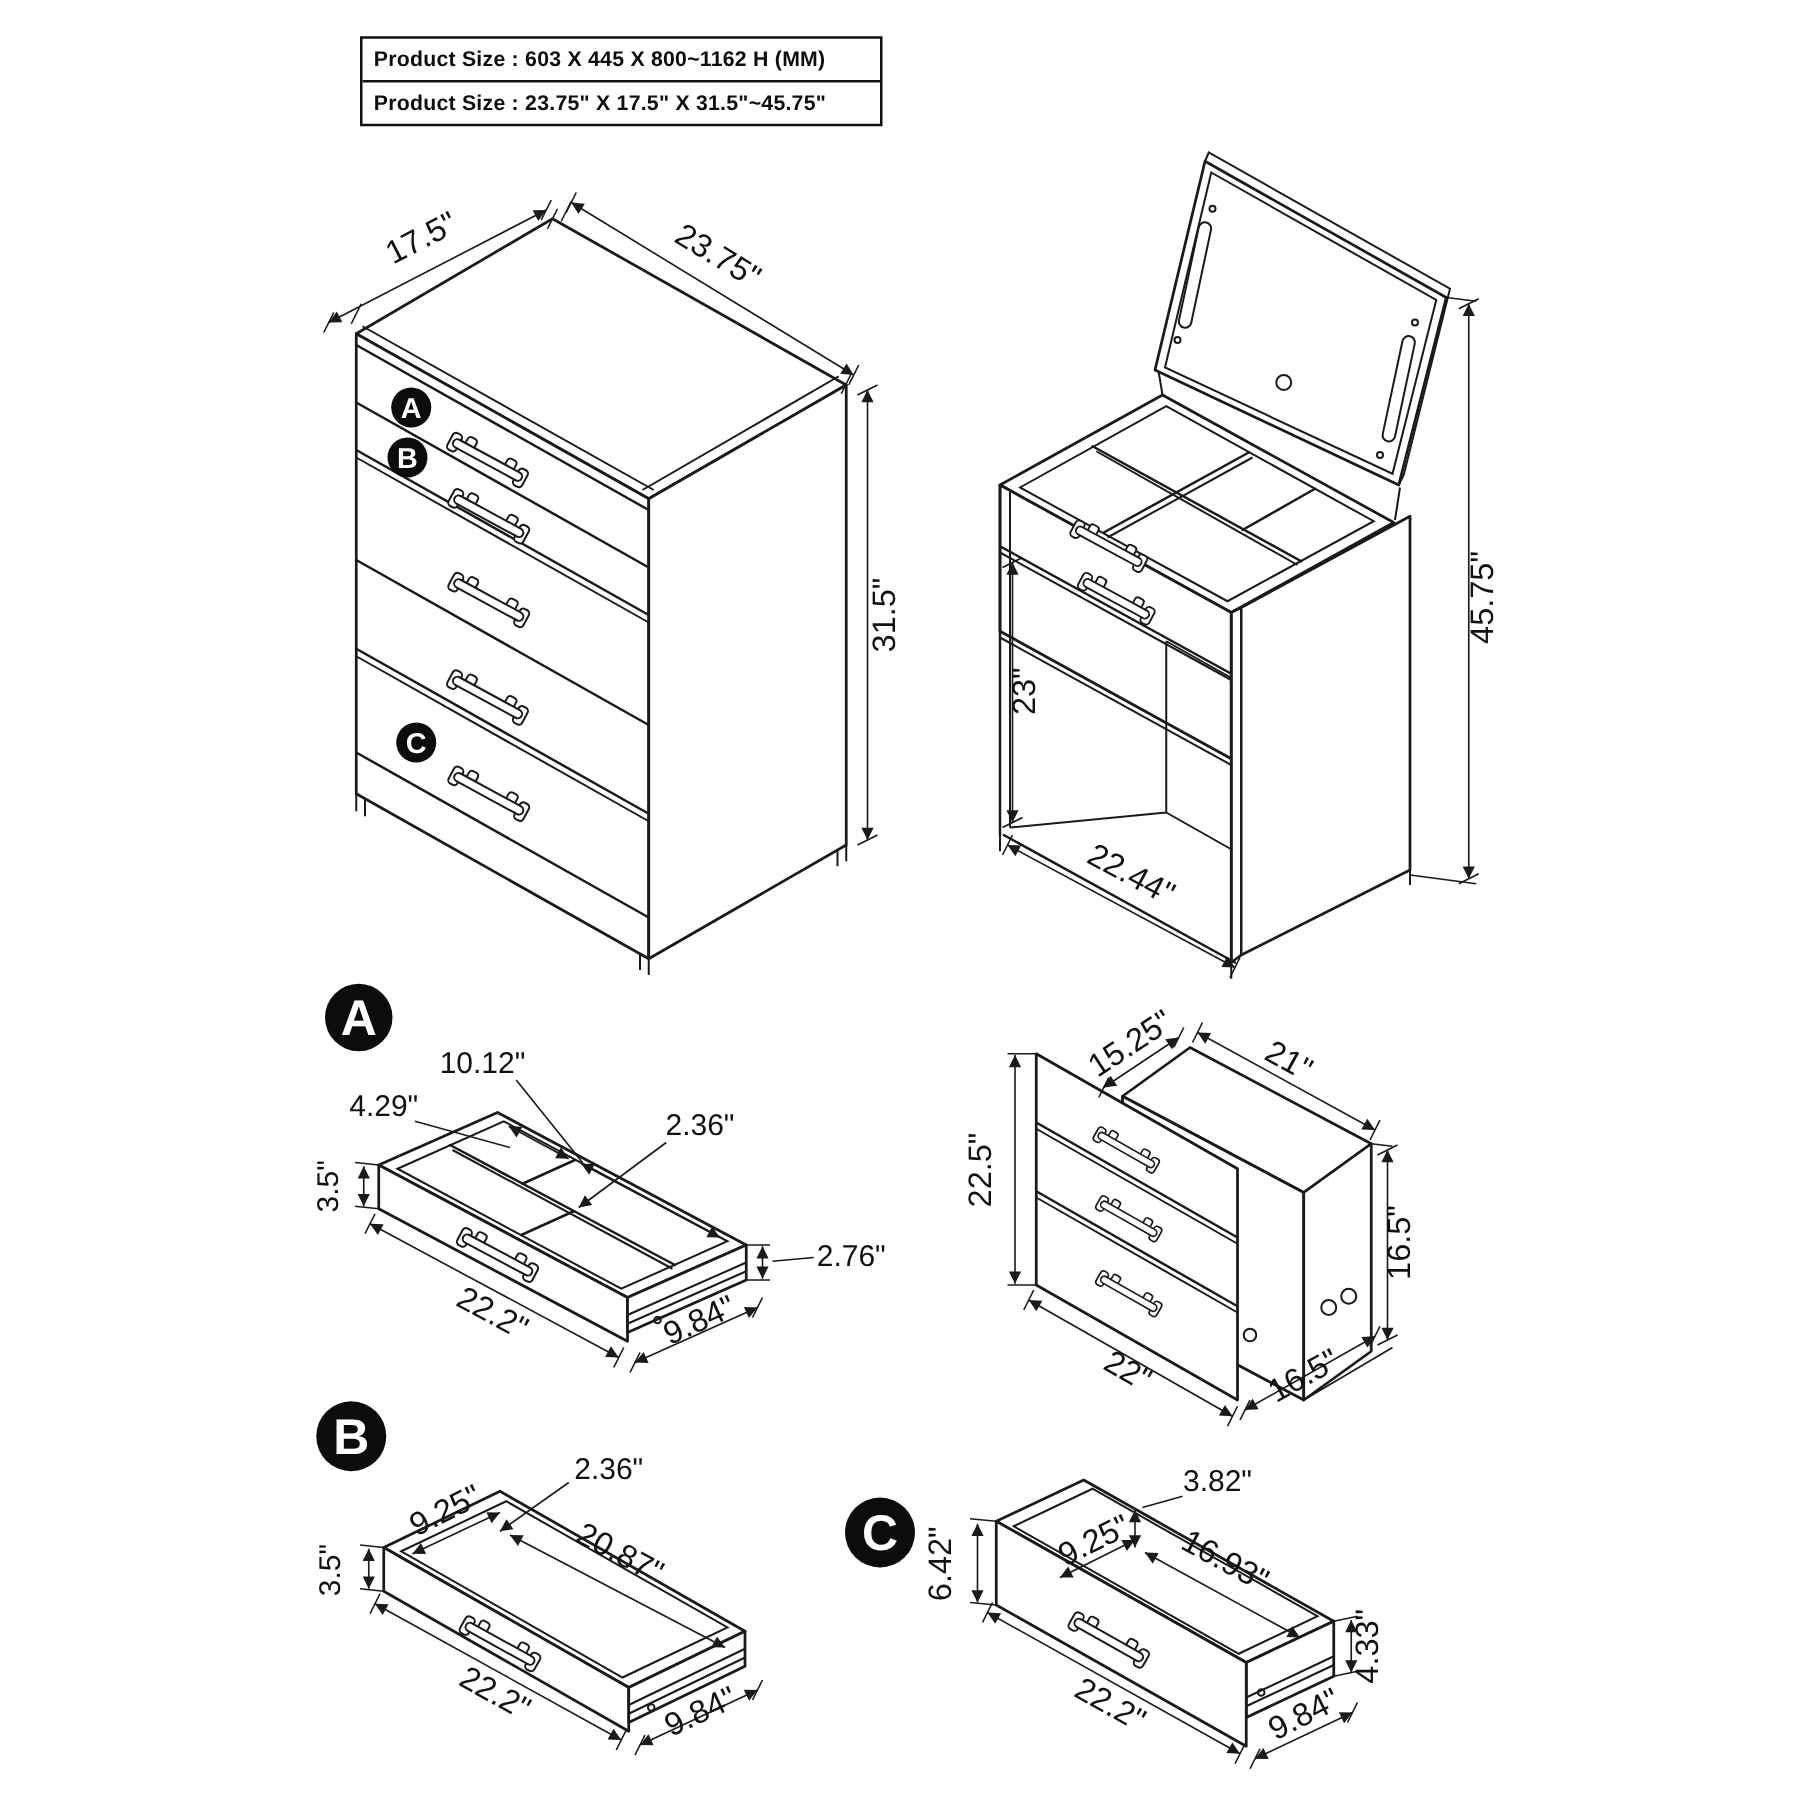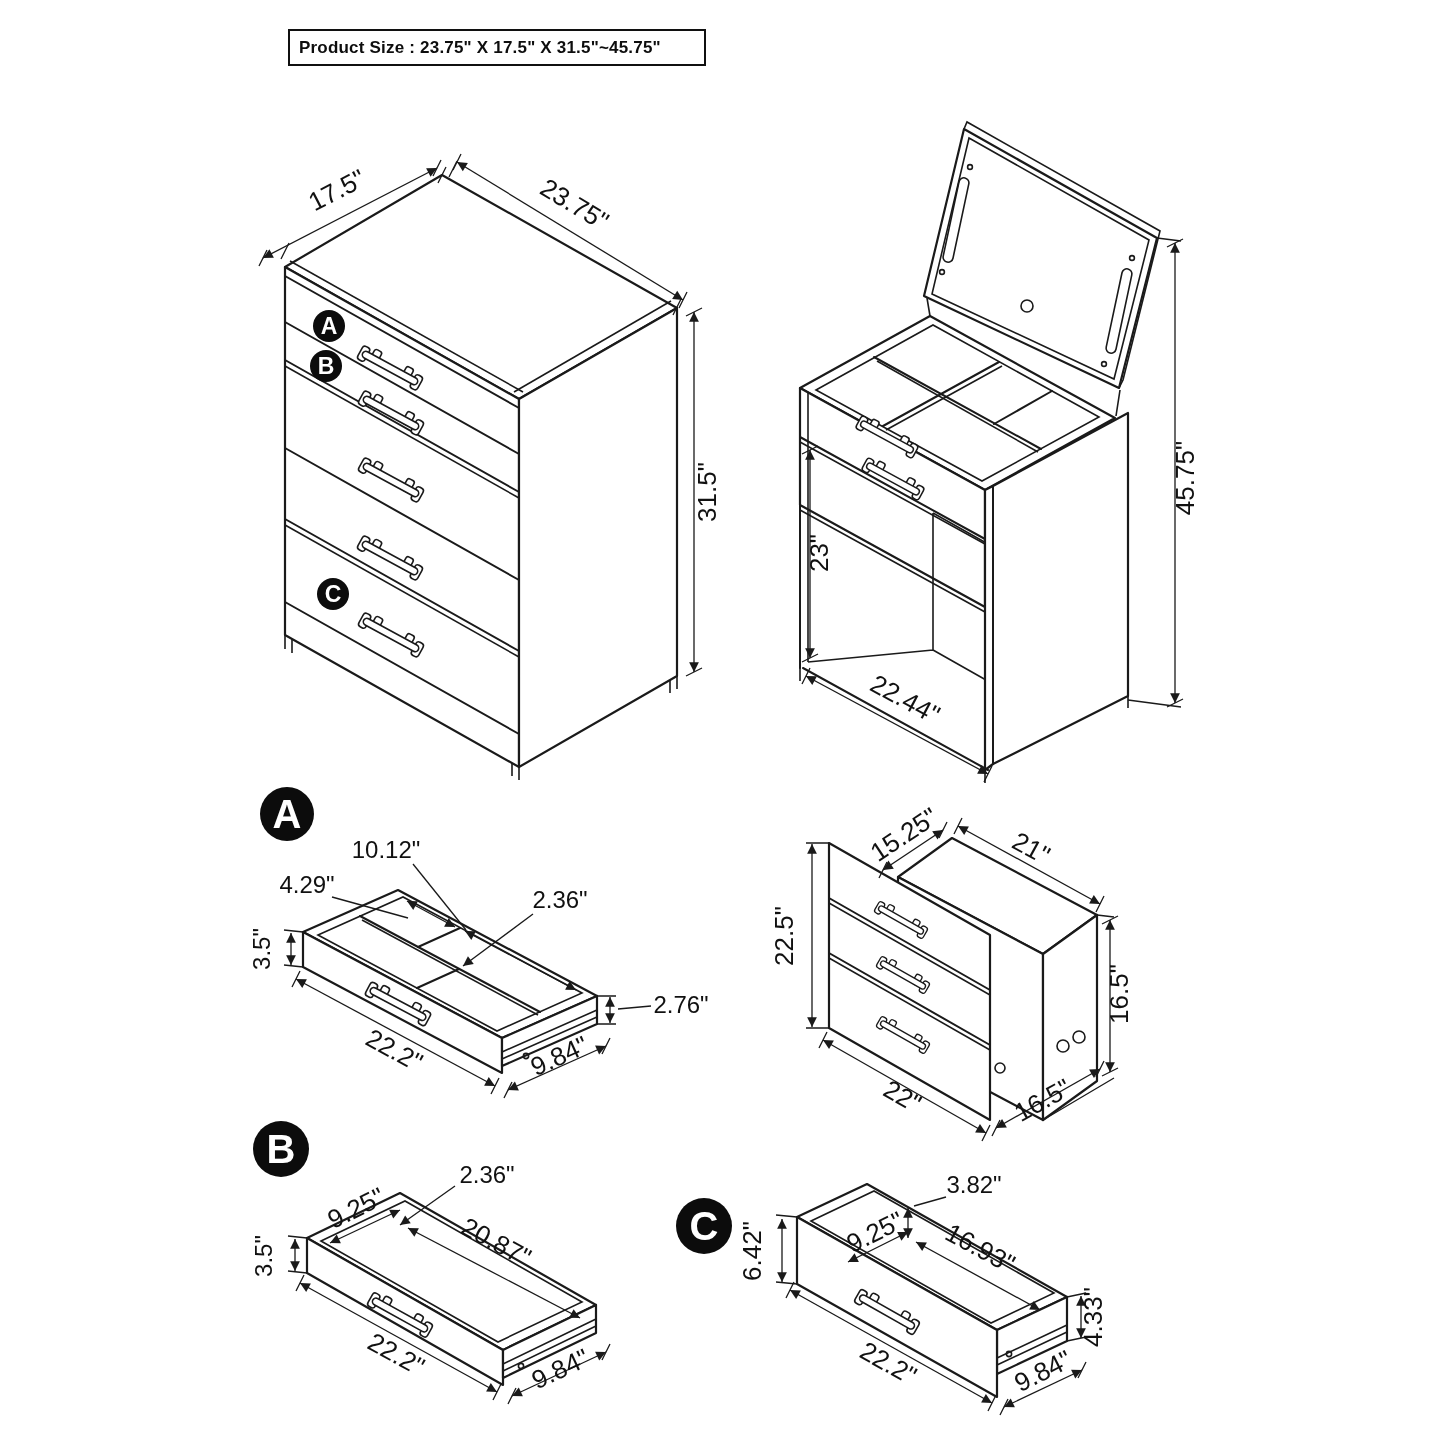--- a/index.html
+++ b/index.html
@@ -19,20 +19,21 @@
   .badge-c{fill:#0c0c0c;stroke:none;}
   .badge-t{fill:#ffffff;font-weight:bold;text-anchor:middle;}
   .hw{fill:#ffffff;stroke:#1a1a1a;stroke-width:1.6;}
 </style>
 </head>
 <body>
 
 <div class="page">
 
   <div class="hdr">
+    <div class="row">Product Size : 603 X 445 X 800~1162 H (MM)</div>
     <div class="row">Product Size : 23.75" X 17.5" X 31.5"~45.75"</div>
   </div>
 
   <svg width="1445" height="1445" viewBox="0 0 1445 1445">
     <defs>
       <marker id="ah" viewBox="0 0 12 12" refX="11" refY="6" markerWidth="9" markerHeight="9" orient="auto-start-reverse">
         <path d="M1,1 L11,6 L1,11 z" fill="#1a1a1a"></path>
       </marker>
       <g id="handle">
         <rect x="-22" y="-10" width="8" height="13" rx="2.5" class="hw"></rect>

